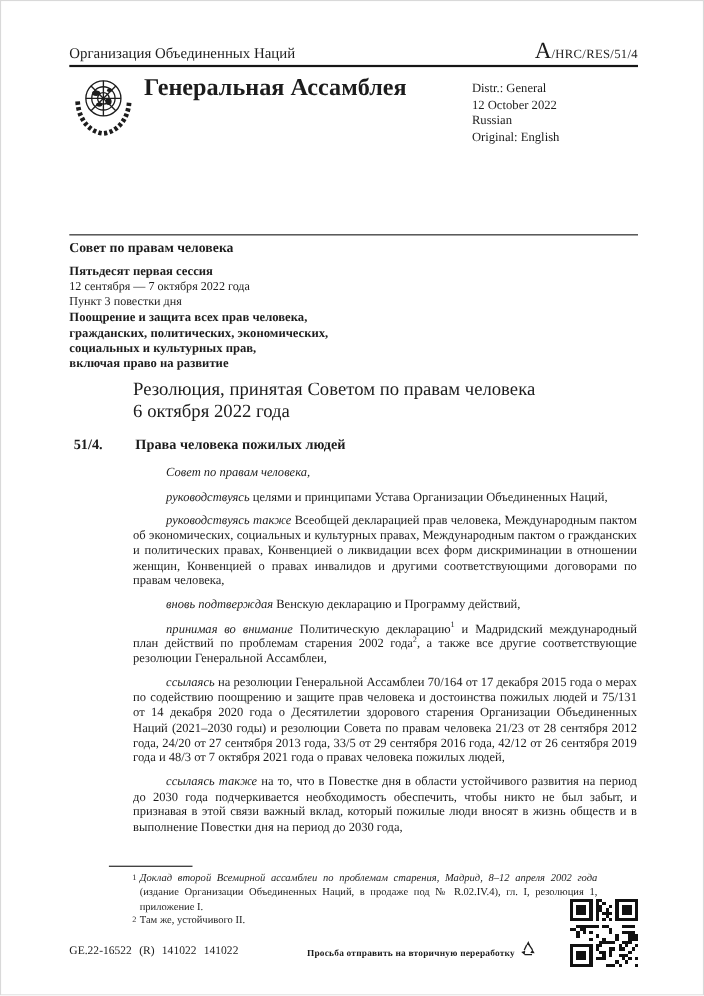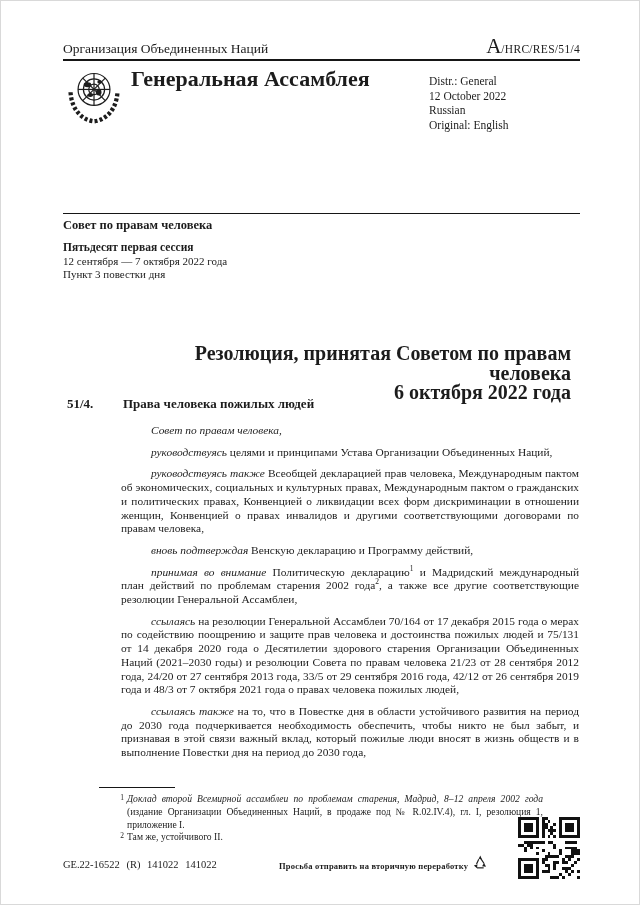--- a/index.html
+++ b/index.html
@@ -23,21 +23,21 @@
   .assembly-title{position:absolute;left:68px;top:7px;font-size:22px;font-weight:bold;}
   .distr{position:absolute;left:366px;top:15px;font-size:11.5px;line-height:14.6px;}
   
   .session{position:absolute;left:62px;top:217px;width:330px;}
   .council{font-size:12.5px;font-weight:bold;margin-bottom:8px;}
   .sess-name{font-size:11.5px;font-weight:bold;line-height:13.8px;}
   .sess-plain{font-size:11px;line-height:13.6px;}
   .agenda-title{font-size:11.5px;font-weight:bold;line-height:14px;}
   
   .res-adopted{position:absolute;left:120px;top:343px;width:450px;
-               font-size:20px;font-weight:bold;line-height:19.5px;text-align:right;}
+               font-size:17px;font-weight:normal;line-height:19.5px;}
   .res-head{position:absolute;left:66px;top:395px;width:500px;display:flex;
             font-size:13px;font-weight:bold;}
   .res-num{width:56px;flex:0 0 56px;}
   .body{position:absolute;left:120px;top:423px;width:458px;
         font-size:11.4px;line-height:13.7px;text-align:justify;}
   .bpar{margin:0 0 8px 0;text-indent:30px;}
   .it{font-style:italic;}
   .bpar sup{font-size:7.5px;line-height:0;}
   
   .footnotes{position:absolute;left:62px;top:786px;width:480px;}
@@ -91,20 +91,26 @@
         <div>Russian</div>
         <div>Original: English</div>
       </div>
   </div>
 
   <div class="session">
     <div class="council">Совет по правам человека</div>
     <div class="sess-name">Пятьдесят первая сессия</div>
     <div class="sess-plain">12 сентября — 7 октября 2022 года</div>
     <div class="sess-plain">Пункт 3 повестки дня</div>
+    <div class="agenda-title">
+        <div>Поощрение и защита всех прав человека,</div>
+        <div>гражданских, политических, экономических,</div>
+        <div>социальных и культурных прав,</div>
+        <div>включая право на развитие</div>
+      </div>
   </div>
 
   <div class="res-adopted">
     <div>Резолюция, принятая Советом по правам человека</div>
     <div>6 октября 2022 года</div>
   </div>
 
   <div class="res-head">
     <span class="res-num">51/4.</span>
     <span>Права человека пожилых людей</span>

